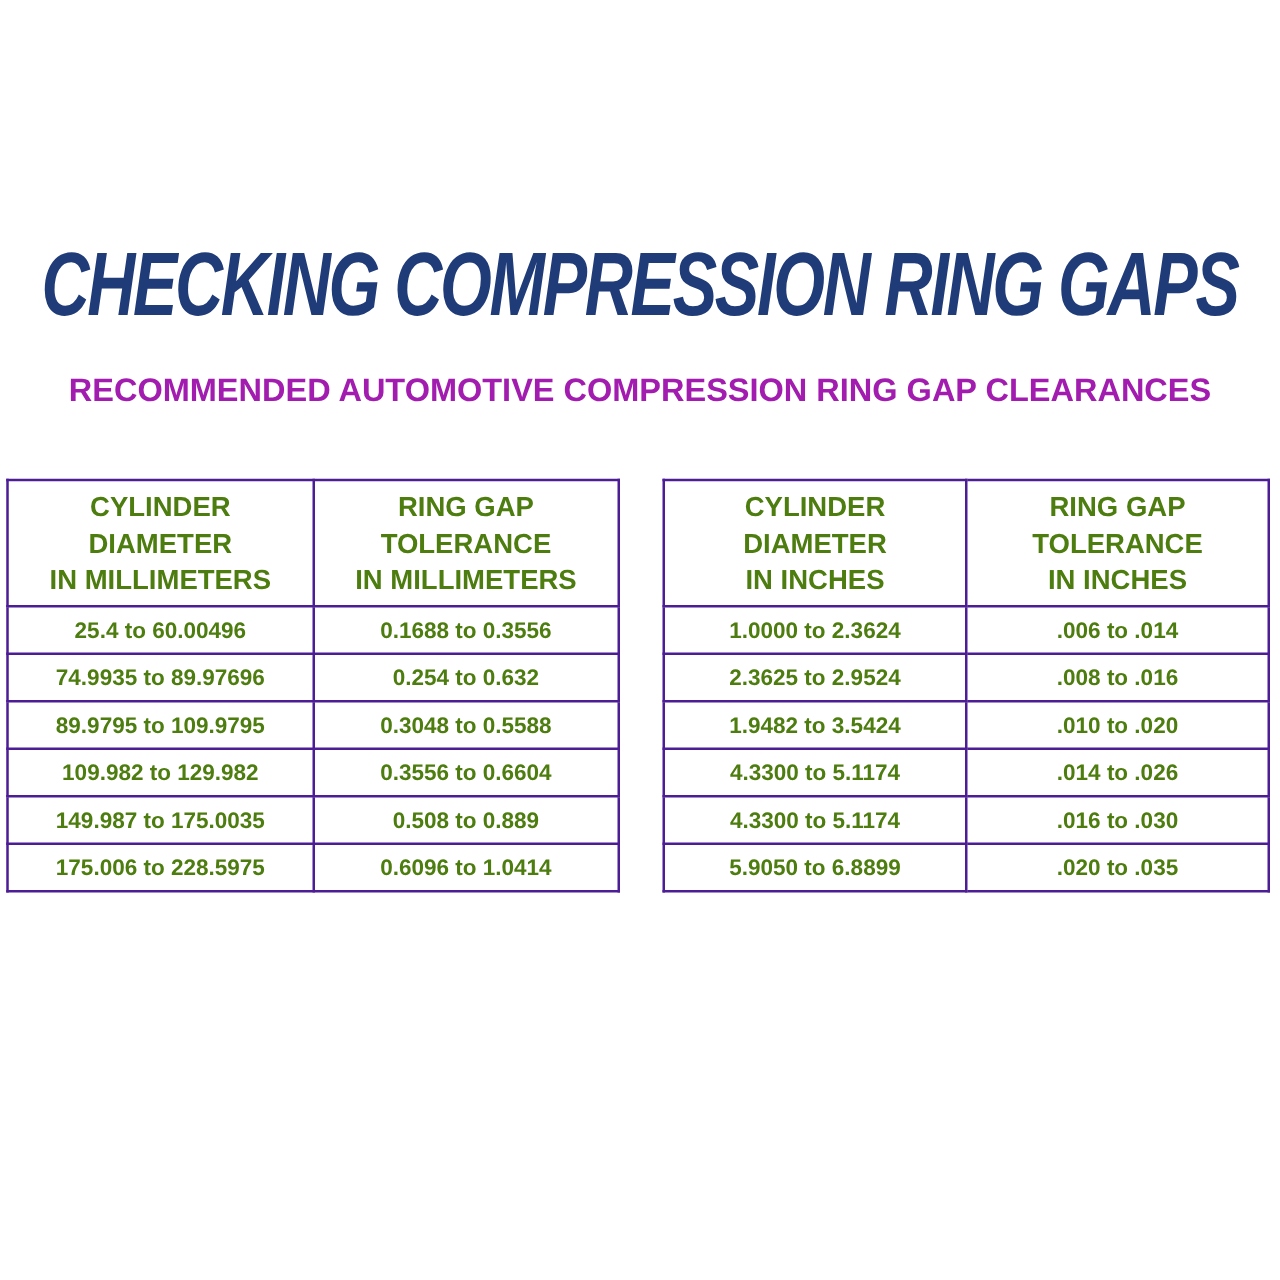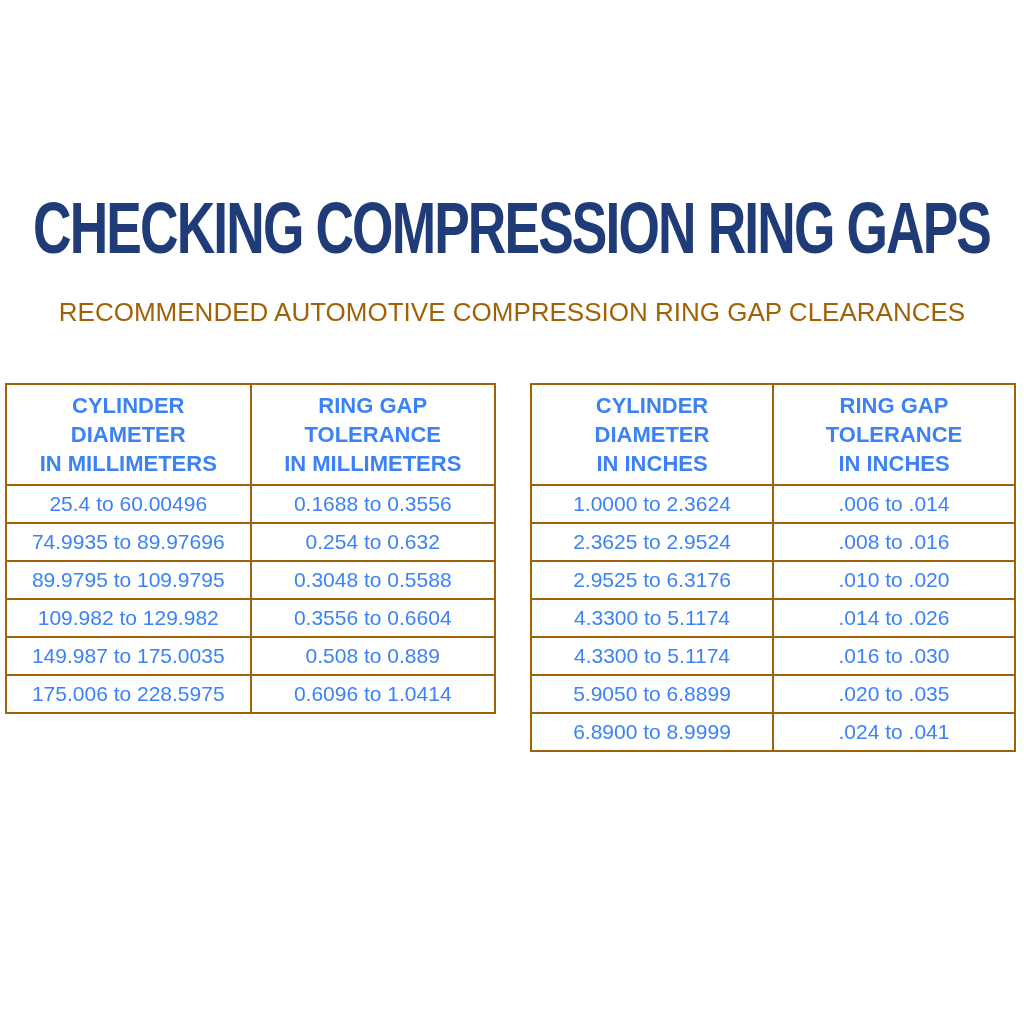--- a/index.html
+++ b/index.html
@@ -17,20 +17,21 @@
     height: 1024px;
     background: #ffffff;
   }
   .title-row {
     position: absolute;
     top: 192px;
     left: 0;
     width: 1024px;
     display: flex;
     justify-content: center;
+    font-style: italic;
   }
   .main-title {
     margin: 0;
     font-size: 72px;
     line-height: 72px;
     font-weight: bold;
     letter-spacing: -2.5px;
     white-space: nowrap;
     color: #1f3b78;
     transform: scaleX(0.74);
@@ -41,51 +42,51 @@
     top: 296px;
     left: 0;
     width: 1024px;
     display: flex;
     justify-content: center;
   }
   .subtitle {
     margin: 0;
     font-size: 26px;
     line-height: 32px;
-    font-weight: normal;
+    font-weight: bold;
     white-space: nowrap;
-    color: #a16207;
+    color: #a21caf;
   }
   table.spec-table {
     position: absolute;
     top: 383px;
     border-collapse: collapse;
     table-layout: fixed;
     background: #ffffff;
   }
   table.spec-table.mm { left: 5px;  width: 491px; }
   table.spec-table.in { left: 530px; width: 486px; }
   .spec-table th, .spec-table td {
-    border: 2px solid #a16207;
+    border: 2px solid #4c1d95;
     text-align: center;
     vertical-align: middle;
-    color: #3b82f6;
+    color: #4d7c0f;
     padding: 0;
   }
   .spec-table th {
     height: 99px;
     font-size: 22px;
     line-height: 29px;
     font-weight: bold;
     white-space: pre-line;
   }
   .spec-table td {
     height: 36px;
-    font-size: 21px;
-    font-weight: normal;
+    font-size: 18px;
+    font-weight: bold;
     white-space: nowrap;
   }
 </style>
 </head>
 <body>
 
 <div class="page">
 
   <div class="title-row">
     <h1 class="main-title">CHECKING COMPRESSION RING GAPS</h1>
@@ -148,35 +149,31 @@
     <tbody>
       <tr>
         <td>1.0000 to 2.3624</td>
         <td>.006 to .014</td>
       </tr>
       <tr>
         <td>2.3625 to 2.9524</td>
         <td>.008 to .016</td>
       </tr>
       <tr>
-        <td>2.9525 to 6.3176</td>
+        <td>1.9482 to 3.5424</td>
         <td>.010 to .020</td>
       </tr>
       <tr>
         <td>4.3300 to 5.1174</td>
         <td>.014 to .026</td>
       </tr>
       <tr>
         <td>4.3300 to 5.1174</td>
         <td>.016 to .030</td>
       </tr>
       <tr>
         <td>5.9050 to 6.8899</td>
         <td>.020 to .035</td>
       </tr>
-      <tr>
-        <td>6.8900 to 8.9999</td>
-        <td>.024 to .041</td>
-      </tr>
     </tbody>
   </table>
 
 </div>
 
 </body></html>

